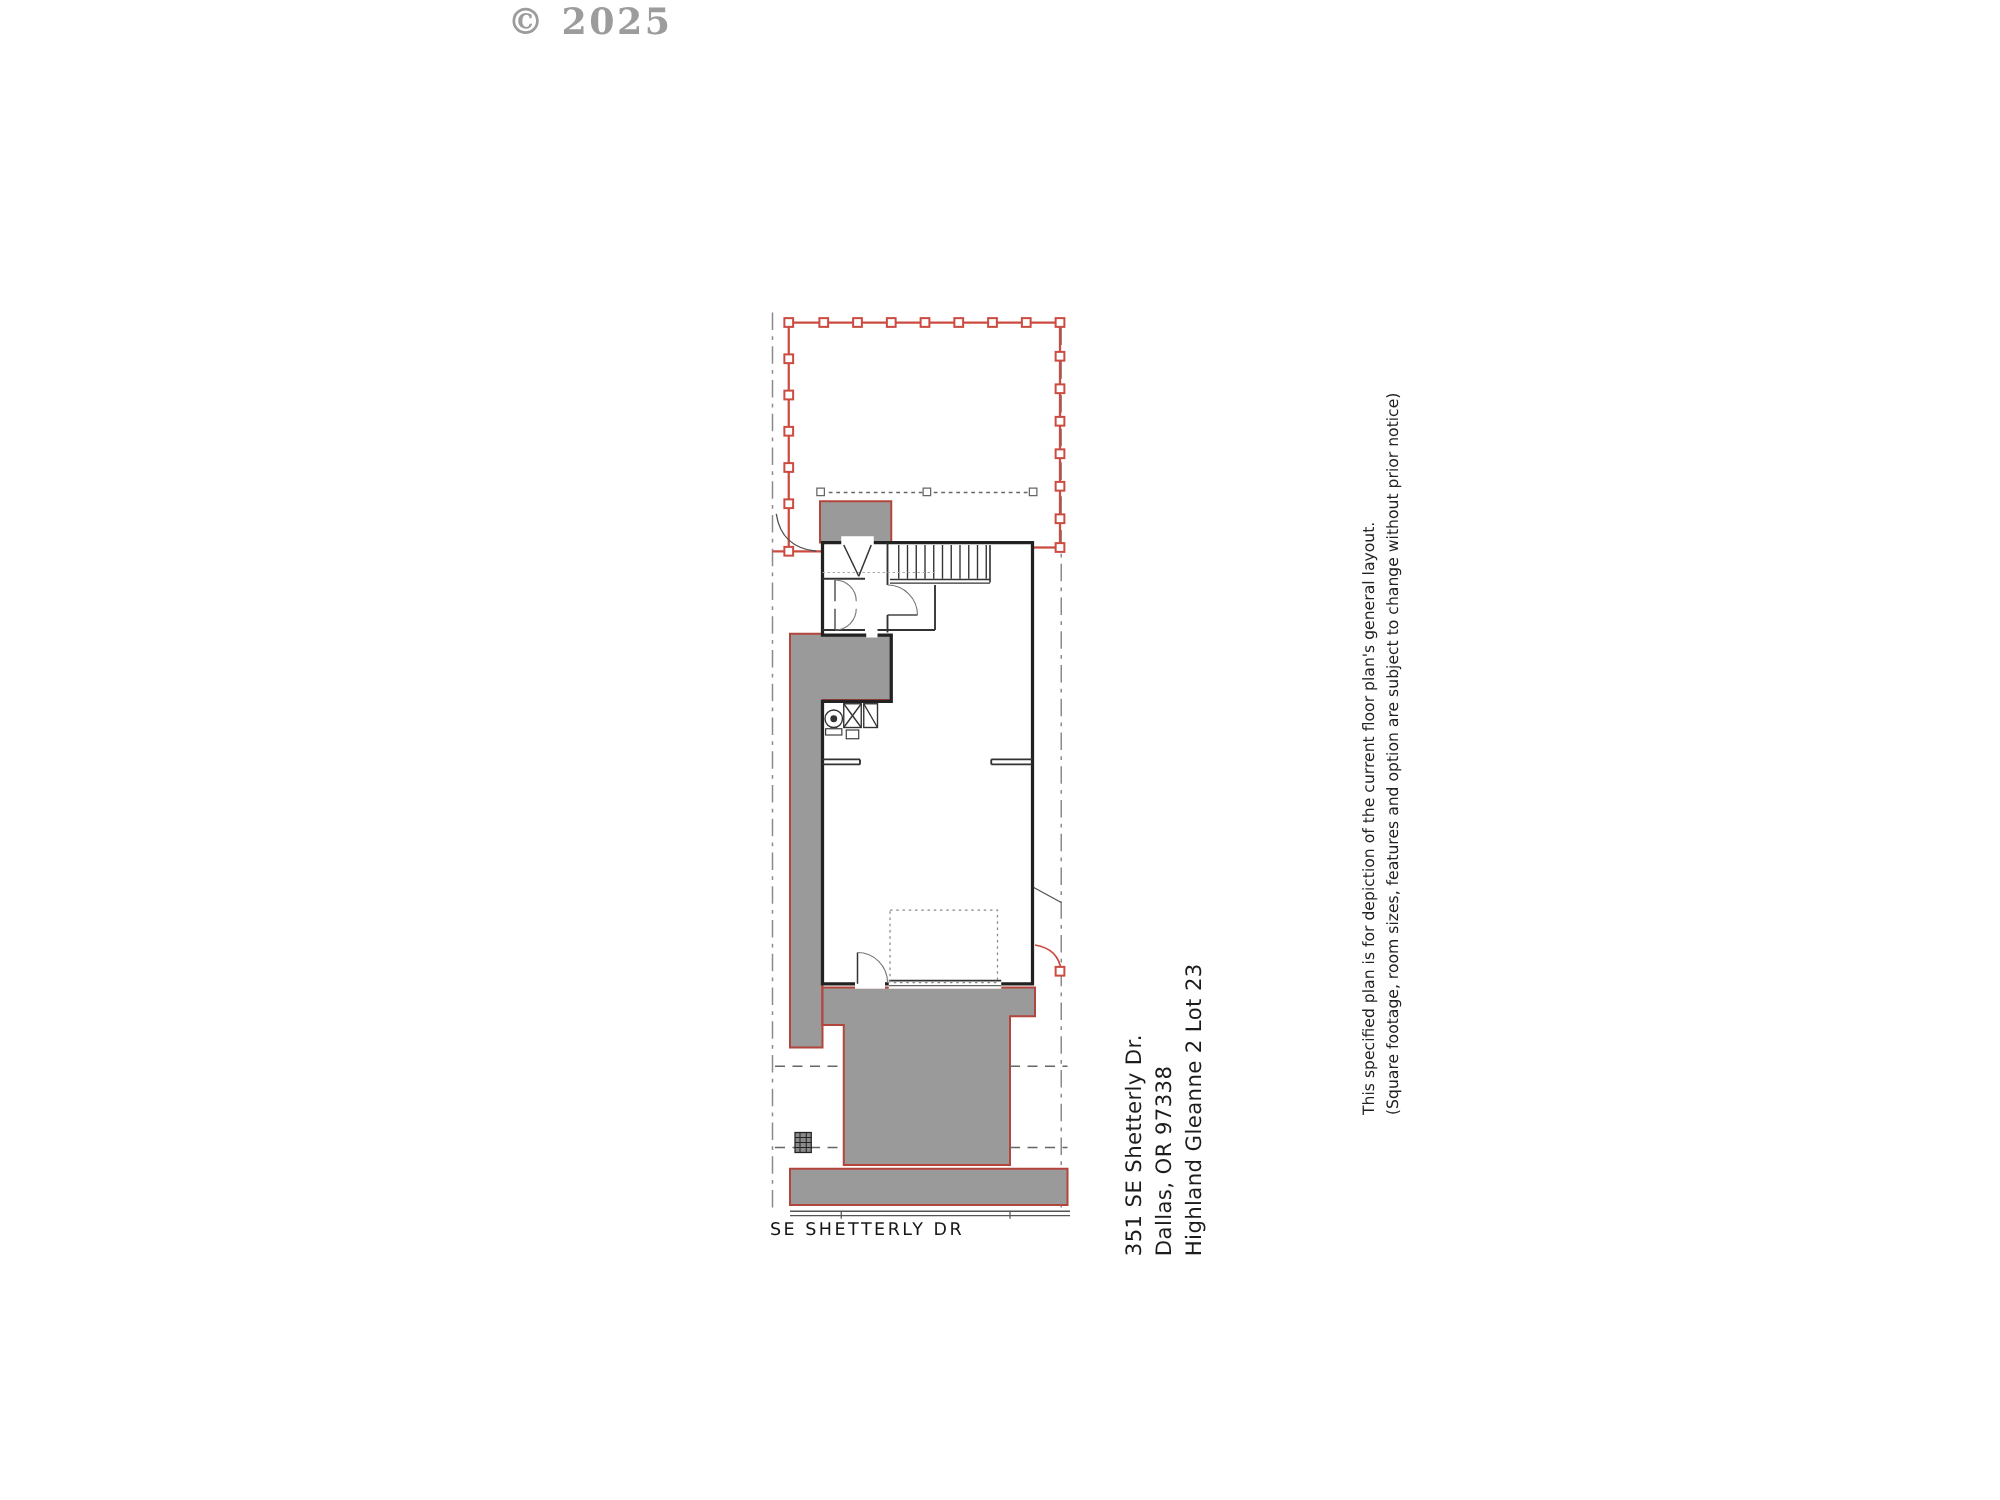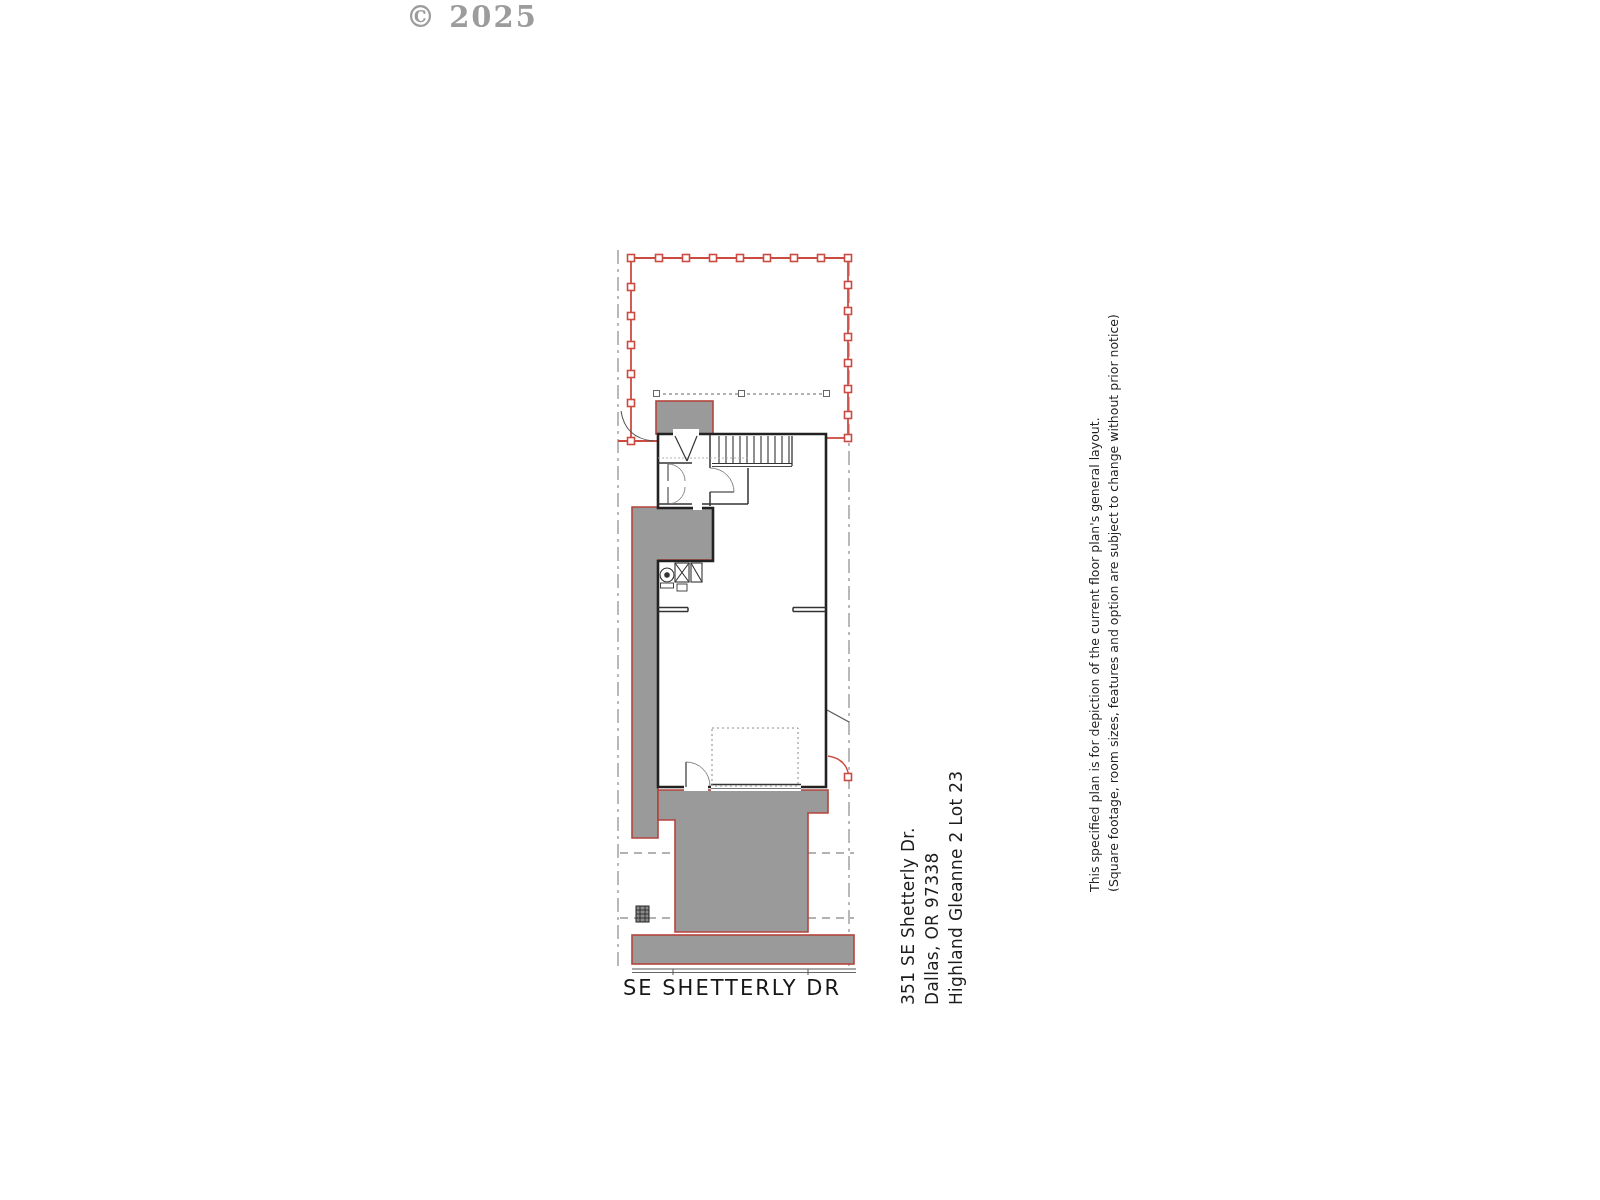--- a/index.html
+++ b/index.html
@@ -1,22 +1,22 @@
 <!DOCTYPE html>
 <html><head>
 <meta charset="utf-8">
 <style>
   html,body{margin:0;padding:0;background:#ffffff;}
   .canvas{position:relative;width:1600px;height:1177px;background:#ffffff;overflow:hidden;
           font-family:"DejaVu Sans",sans-serif;color:#1c1c1c;}
   .copyright{position:absolute;left:392px;top:0px;width:160px;text-align:center;
              font-family:"DejaVu Serif",serif;font-weight:700;font-size:29px;
              letter-spacing:2px;color:#9c9c9c;}
-  .street-label{position:absolute;left:616px;top:976px;width:232px;text-align:center;
-                font-size:21px;letter-spacing:2px;color:#161616;}
+  .street-label{position:absolute;left:616px;top:976px;width:232px;
+                font-size:14px;letter-spacing:2px;color:#161616;}
   .rot{position:absolute;transform:translate(-50%,-50%) rotate(-90deg);transform-origin:center center;}
   .address-block{left:932px;top:877px;width:256px;font-size:17px;line-height:24px;
                  letter-spacing:0.3px;color:#1c1c1c;text-align:left;}
   .disclaimer-block{left:1104px;top:602px;width:580px;font-size:12.5px;line-height:19px;
                     color:#222;text-align:left;}
   .address-block div,.disclaimer-block div{white-space:nowrap;}
   svg{position:absolute;left:0;top:0;}
 </style>
 </head>
 <body>

